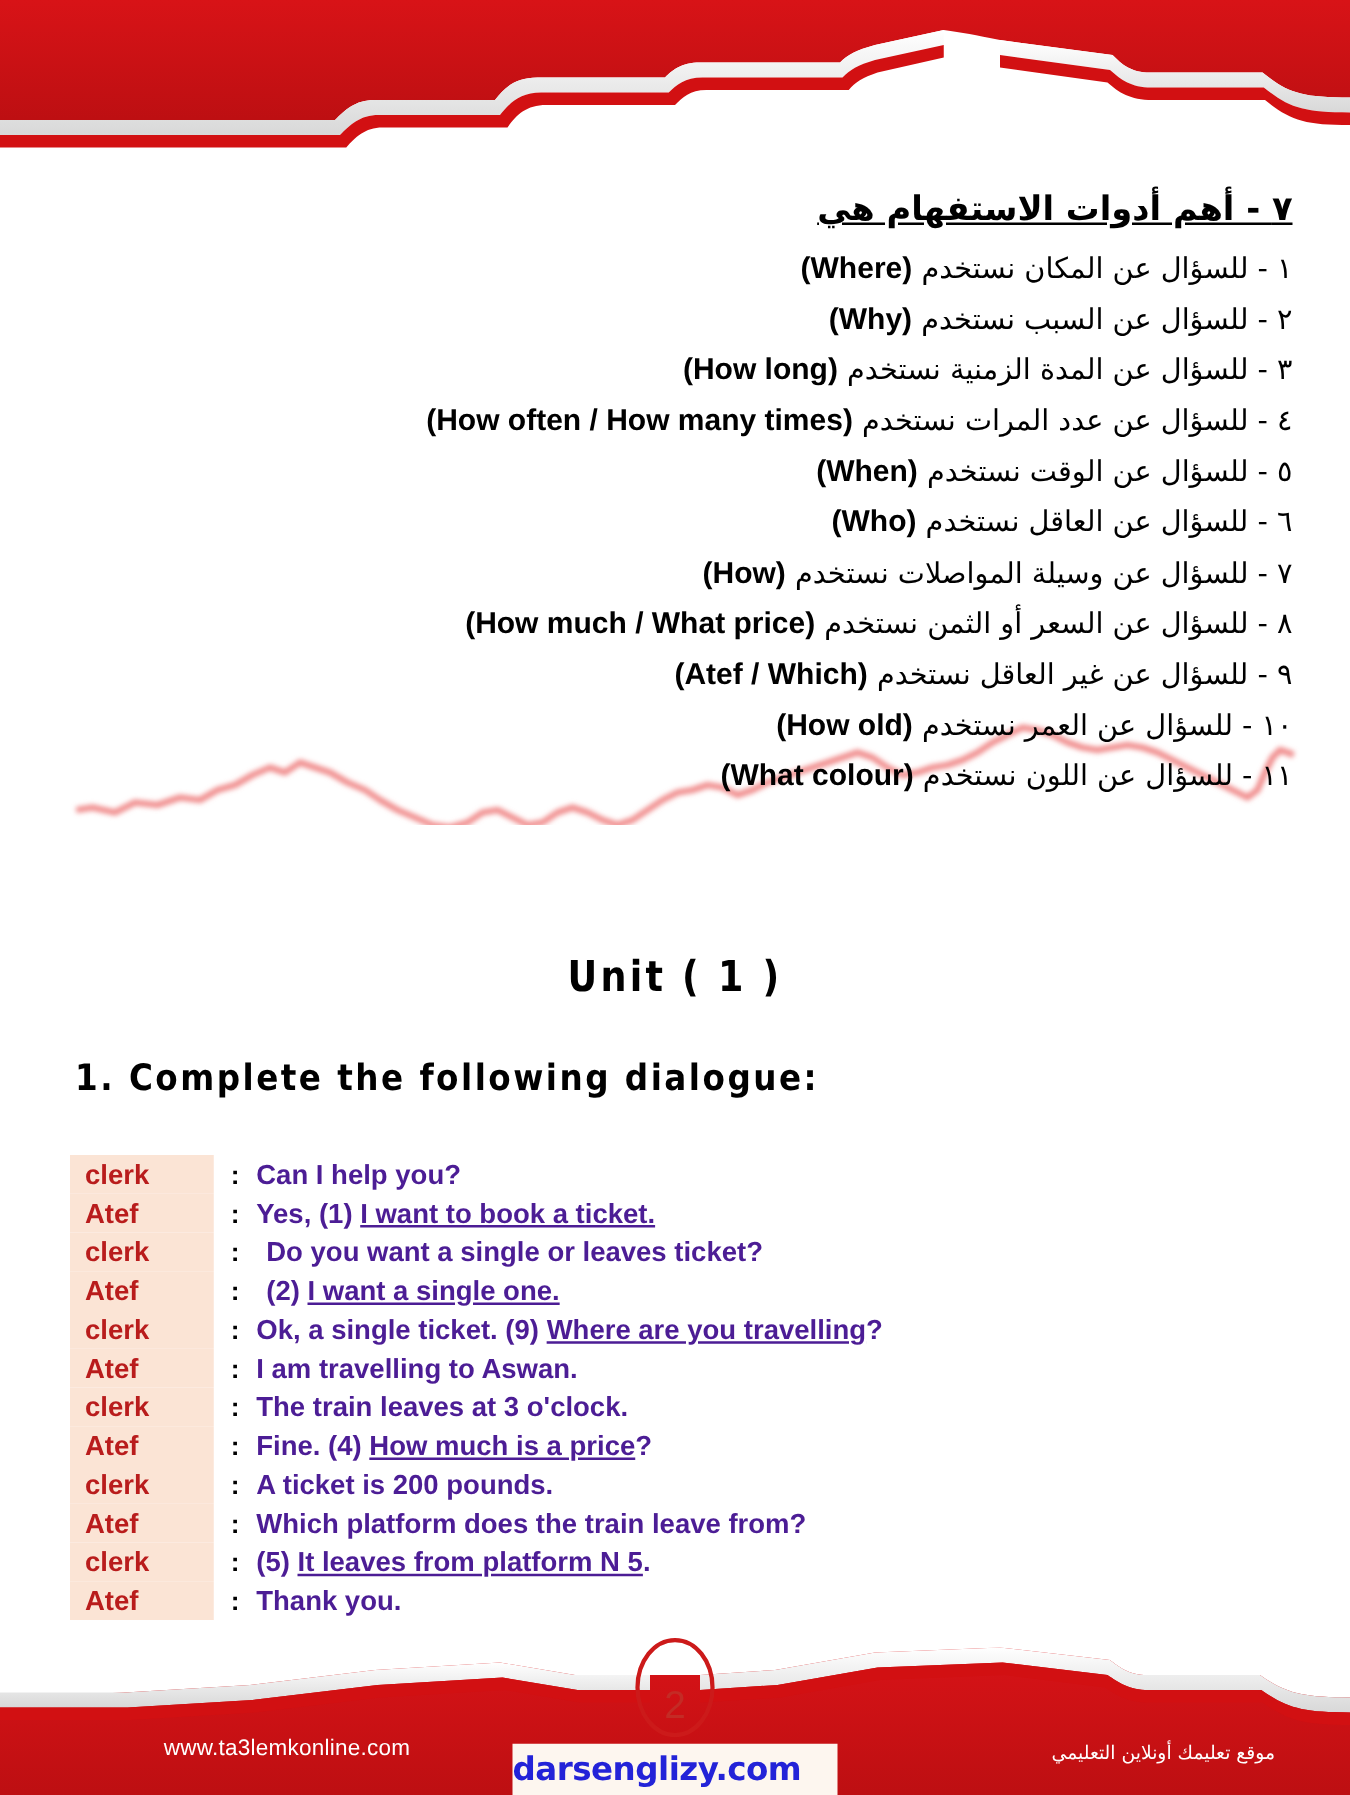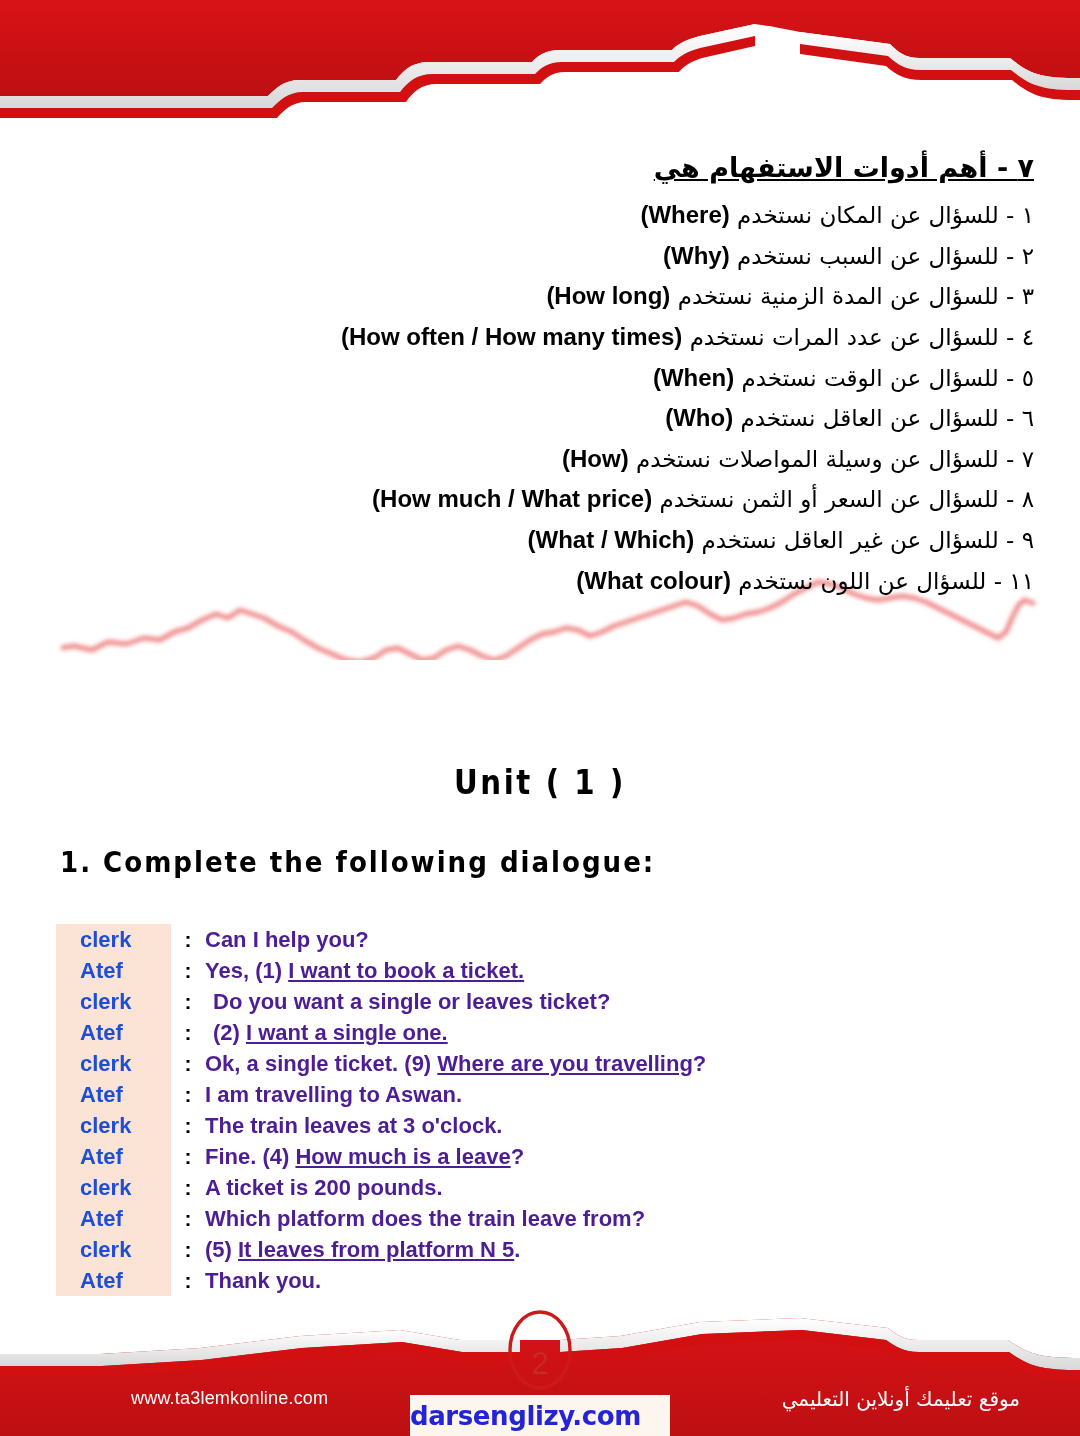--- a/index.html
+++ b/index.html
@@ -121,22 +121,22 @@
     display: flex;
     align-items: baseline;
     height: 31px;
   }
   .dlg-speaker {
     width: 115px;
     background: #fbe4d5;
     font-family: "Liberation Sans", sans-serif;
     font-weight: bold;
     font-size: 22px;
-    color: #1d4ed8;
-    padding-left: 24px;
+    color: #b91c1c;
+    padding-left: 12px;
     box-sizing: border-box;
     height: 31px;
     line-height: 31px;
     flex: 0 0 115px;
   }
   .dlg-colon {
     width: 34px;
     flex: 0 0 34px;
     text-align: center;
     font-size: 21px;
@@ -165,21 +165,21 @@
     color: #ffffff;
     font-size: 18px;
     font-family: "Liberation Sans", sans-serif;
     letter-spacing: 0.2px;
   }
   #footer-right-ar {
     position: absolute;
     right: 60px;
     bottom: 25px;
     color: #ffffff;
-    font-size: 20px;
+    font-size: 15px;
     font-family: "DejaVu Sans", sans-serif;
     direction: rtl;
   }
   #page-number {
     position: absolute;
     left: 0;
     width: 1080px;
     bottom: 54px;
     text-align: center;
     color: #c42b25;
@@ -281,21 +281,22 @@
     <div class="ar-title">٧ - أهم أدوات الاستفهام هي</div>
     <div class="ar-lines">
         <div class="ar-line"><span>١</span> <span>- للسؤال عن المكان نستخدم</span> <span class="en">(Where)</span></div>
         <div class="ar-line"><span>٢</span> <span>- للسؤال عن السبب نستخدم</span> <span class="en">(Why)</span></div>
         <div class="ar-line"><span>٣</span> <span>- للسؤال عن المدة الزمنية نستخدم</span> <span class="en">(How long)</span></div>
         <div class="ar-line"><span>٤</span> <span>- للسؤال عن عدد المرات نستخدم</span> <span class="en">(How often / How many times)</span></div>
         <div class="ar-line"><span>٥</span> <span>- للسؤال عن الوقت نستخدم</span> <span class="en">(When)</span></div>
         <div class="ar-line"><span>٦</span> <span>- للسؤال عن العاقل نستخدم</span> <span class="en">(Who)</span></div>
         <div class="ar-line"><span>٧</span> <span>- للسؤال عن وسيلة المواصلات نستخدم</span> <span class="en">(How)</span></div>
         <div class="ar-line"><span>٨</span> <span>- للسؤال عن السعر أو الثمن نستخدم</span> <span class="en">(How much / What price)</span></div>
-        <div class="ar-line"><span>٩</span> <span>- للسؤال عن غير العاقل نستخدم</span> <span class="en">(What / Which)</span></div>
+        <div class="ar-line"><span>٩</span> <span>- للسؤال عن غير العاقل نستخدم</span> <span class="en">(Atef / Which)</span></div>
+        <div class="ar-line"><span>١٠</span> <span>- للسؤال عن العمر نستخدم</span> <span class="en">(How old)</span></div>
         <div class="ar-line"><span>١١</span> <span>- للسؤال عن اللون نستخدم</span> <span class="en">(What colour)</span></div>
       </div>
   </div>
 </div>
 
 <div id="unit-title">Unit  ( 1 )</div>
 <div id="exercise-heading">1. Complete  the  following  dialogue:</div>
 
 <div id="dialogue">
     <div class="dlg-row">
@@ -329,21 +330,21 @@
       <div class="dlg-text"><span>I am travelling to Aswan.</span></div>
     </div>
     <div class="dlg-row">
       <div class="dlg-speaker">clerk</div>
       <div class="dlg-colon">:</div>
       <div class="dlg-text"><span>The train leaves at 3 o'clock.</span></div>
     </div>
     <div class="dlg-row">
       <div class="dlg-speaker">Atef</div>
       <div class="dlg-colon">:</div>
-      <div class="dlg-text"><span>Fine. (4) </span><u>How much is a leave</u><span>?</span></div>
+      <div class="dlg-text"><span>Fine. (4) </span><u>How much is a price</u><span>?</span></div>
     </div>
     <div class="dlg-row">
       <div class="dlg-speaker">clerk</div>
       <div class="dlg-colon">:</div>
       <div class="dlg-text"><span>A ticket is 200 pounds.</span></div>
     </div>
     <div class="dlg-row">
       <div class="dlg-speaker">Atef</div>
       <div class="dlg-colon">:</div>
       <div class="dlg-text"><span>Which platform does the train leave from?</span></div>

